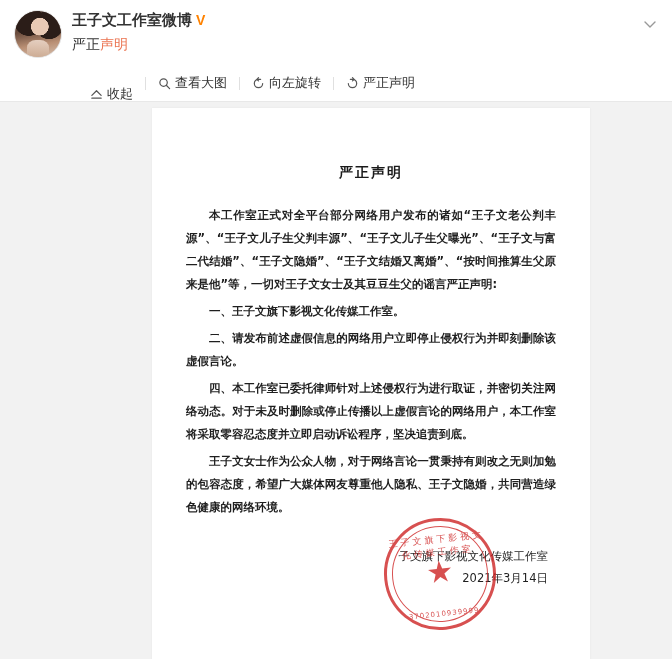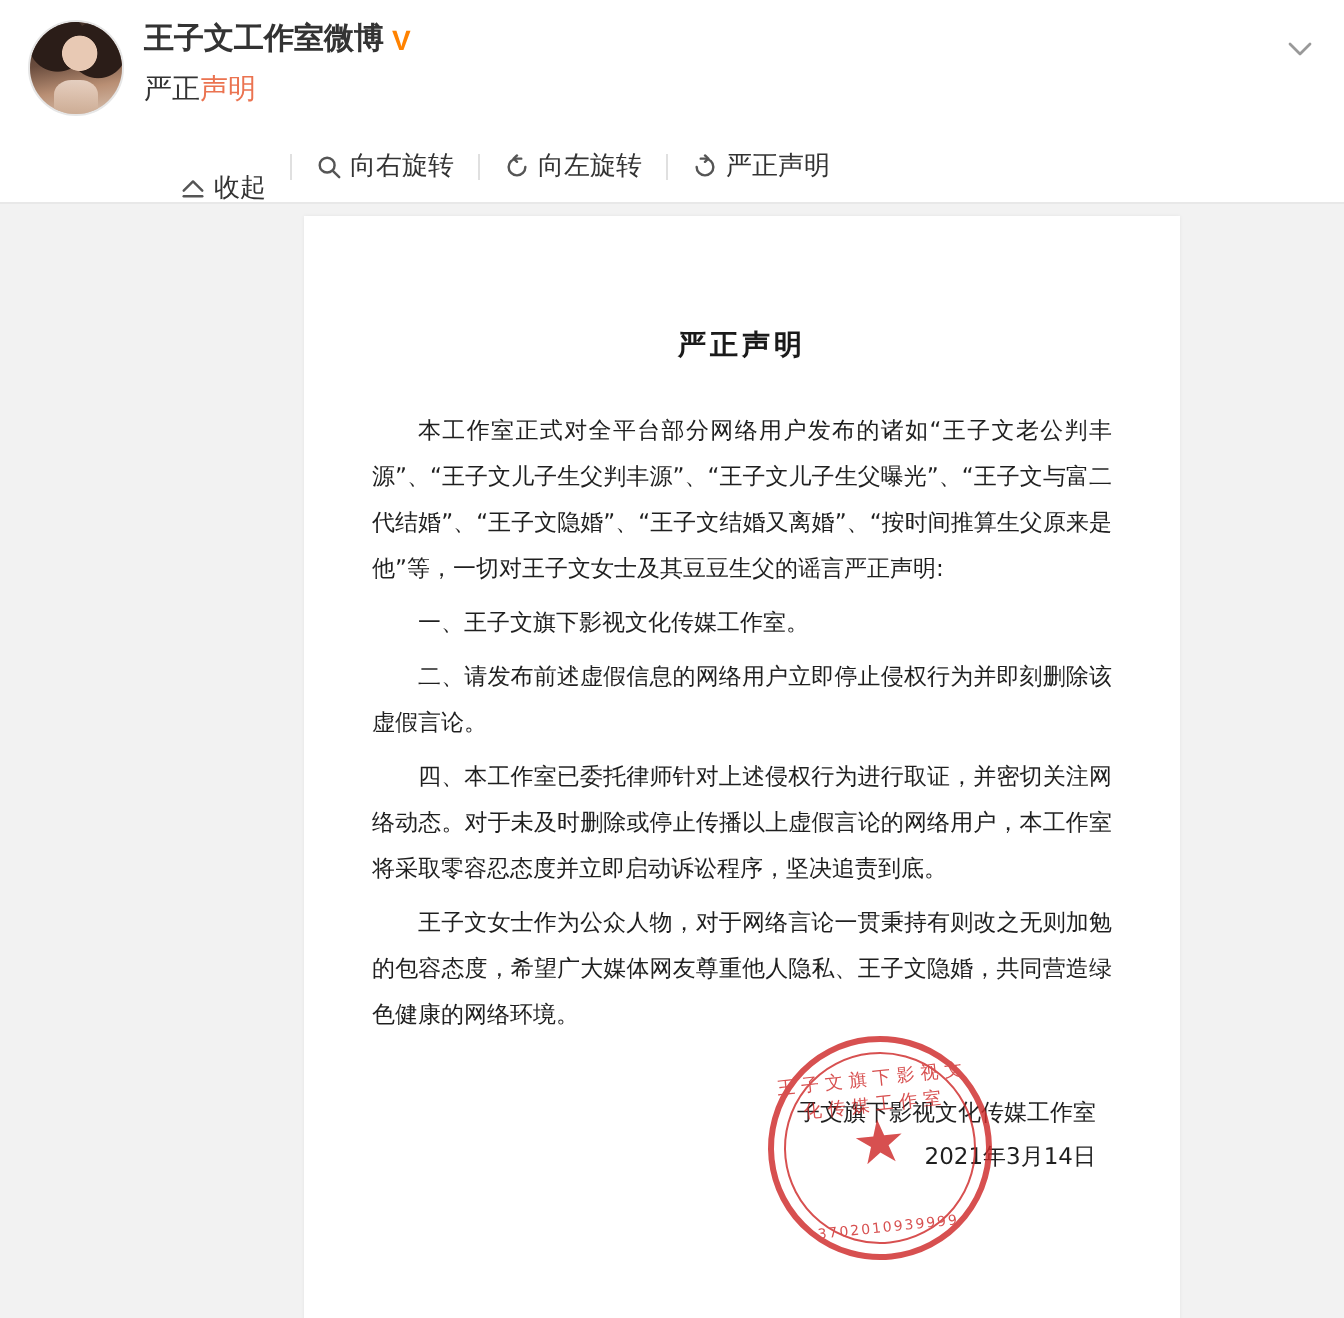--- a/index.html
+++ b/index.html
@@ -162,20 +162,21 @@
     margin-bottom: 22px;
   }
   .doc-p {
     font-family: "DejaVu Sans", sans-serif;
     font-size: 11.5px;
     color: #1f1f1f;
     line-height: 23px;
     text-indent: 2em;
     margin: 0 0 4px 0;
     text-align: justify;
+    font-weight: bold;
   }
   .sign-block {
     margin-top: 26px;
     text-align: right;
     font-family: "DejaVu Sans", sans-serif;
     font-size: 11.5px;
     color: #1f1f1f;
     line-height: 22px;
     padding-right: 8px;
   }
@@ -260,21 +261,21 @@
       <span>收起</span>
     </div>
     <div class="tool-sep"></div>
     <div class="tool-btn">
       <span class="tool-ico">
         <svg viewBox="0 0 14 14" width="13" height="13" aria-hidden="true">
           <circle cx="6" cy="6" r="4" fill="none" stroke="#555" stroke-width="1.3"></circle>
           <path d="M9.2 9.2 L12.5 12.5" stroke="#555" stroke-width="1.3" stroke-linecap="round"></path>
         </svg>
       </span>
-      <span>向右旋转</span>
+      <span>查看大图</span>
     </div>
     <div class="tool-sep"></div>
     <div class="tool-btn">
       <span class="tool-ico">
         <svg viewBox="0 0 14 14" width="13" height="13" aria-hidden="true">
           <path d="M11.5 7 A4.5 4.5 0 1 1 7 2.5 L9.3 2.5" fill="none" stroke="#555" stroke-width="1.3" stroke-linecap="round"></path>
           <path d="M7 0.8 L5.2 2.5 L7 4.2" fill="none" stroke="#555" stroke-width="1.3" stroke-linecap="round" stroke-linejoin="round"></path>
         </svg>
       </span>
       <span>向左旋转</span>

